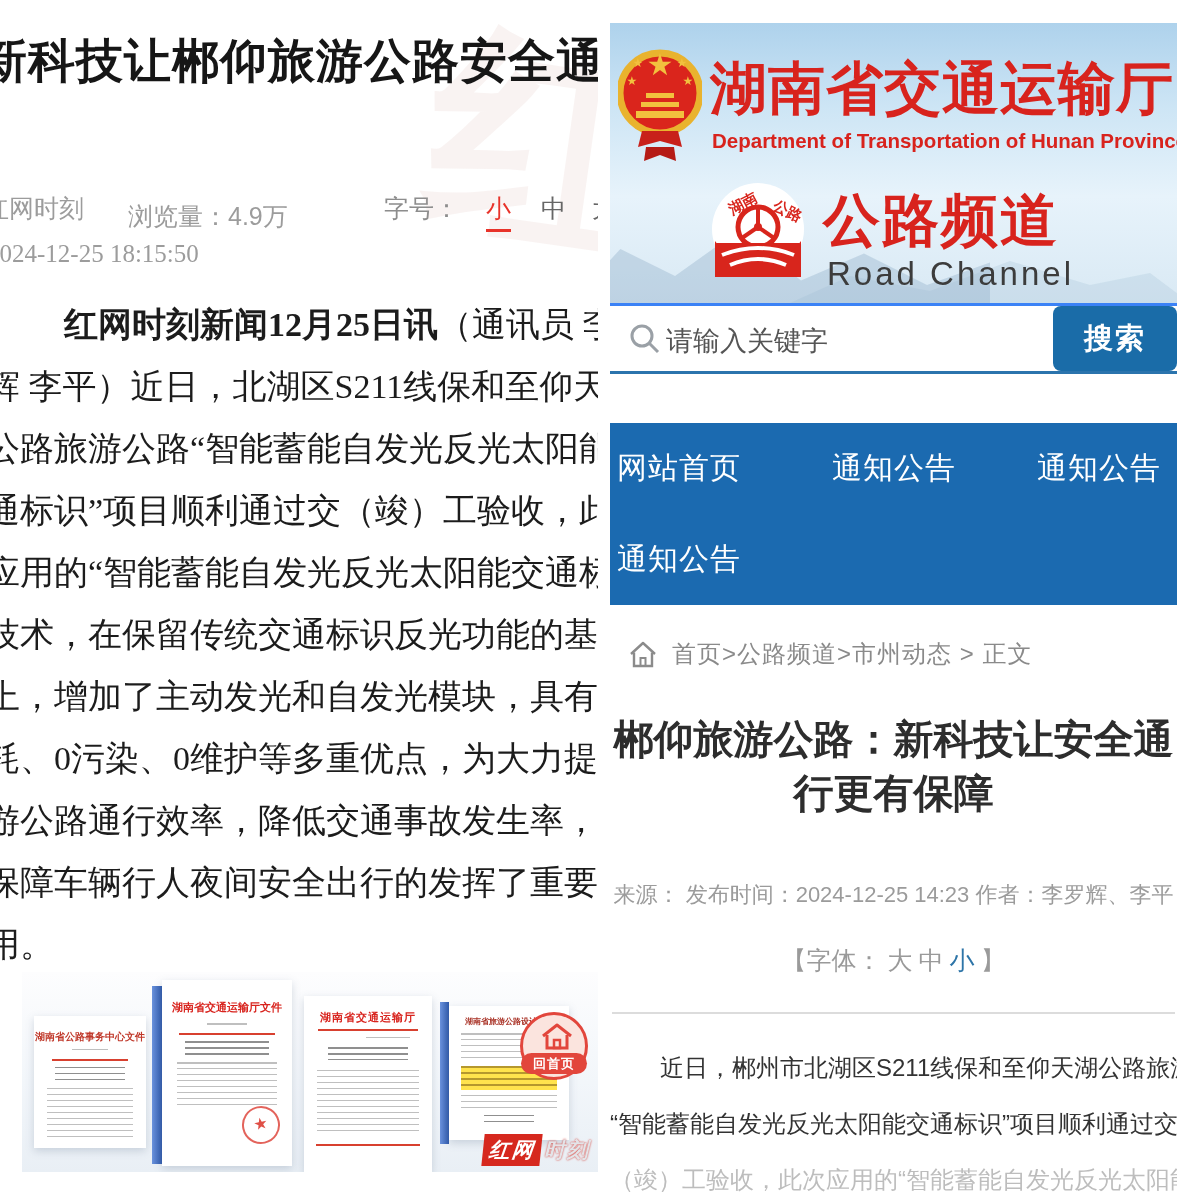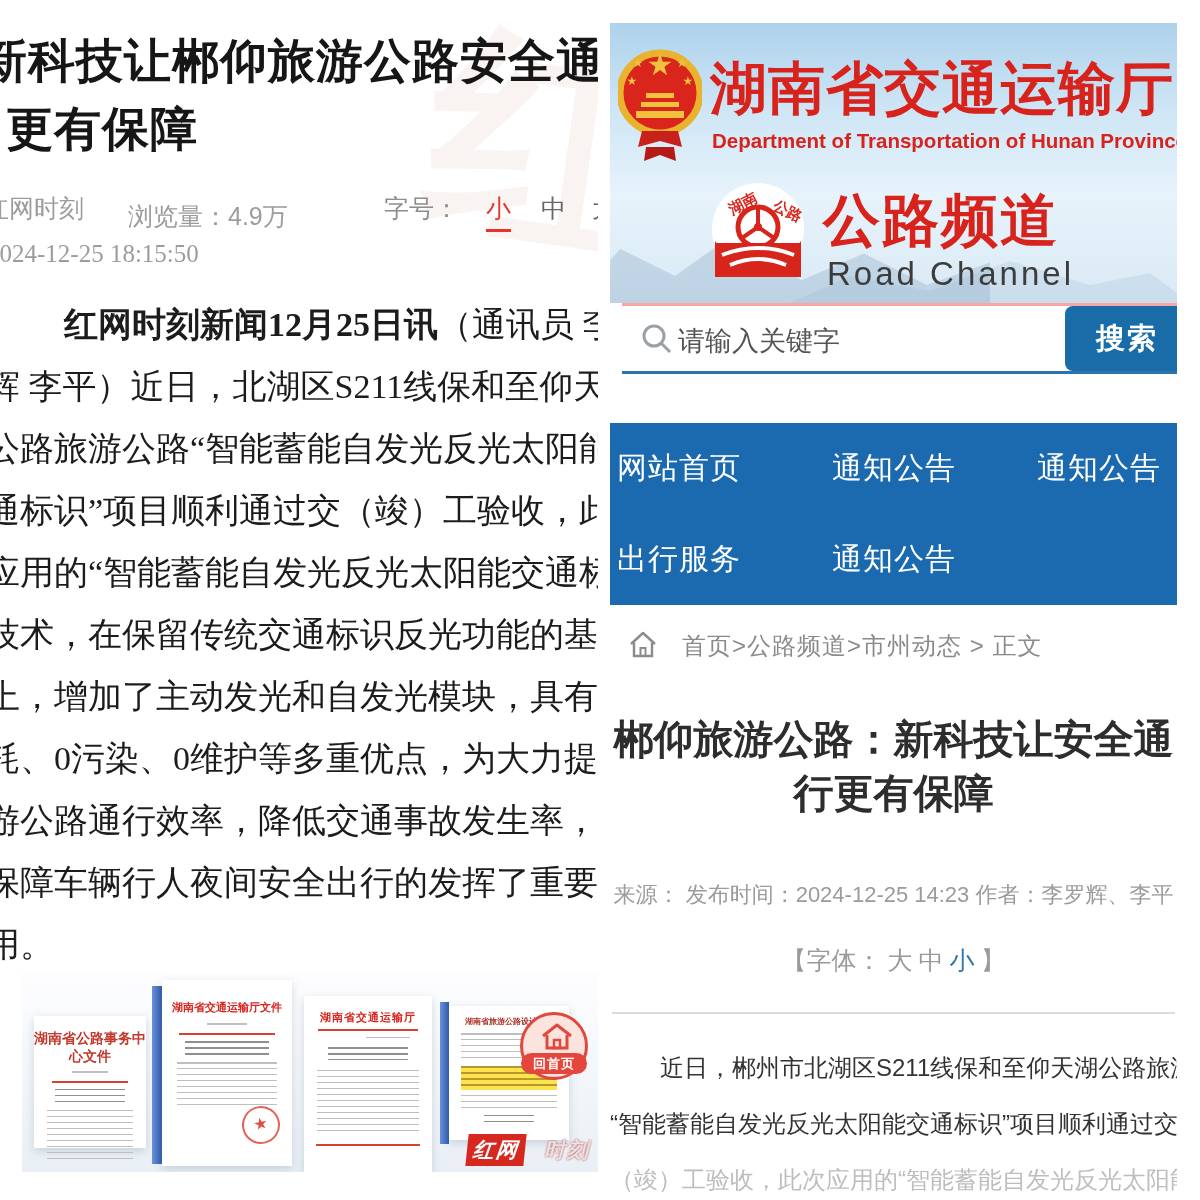--- a/index.html
+++ b/index.html
@@ -41,48 +41,48 @@
       color:rgba(220,60,50,.9);font-size:16px;text-align:center;line-height:32px;transform:rotate(-12deg);}
   .home-btn{position:absolute;left:498px;top:40px;width:68px;height:68px;border-radius:50%;
       background:#fbe4de;border:3px solid #e2463c;box-sizing:border-box;}
   .home-btn svg{position:absolute;left:17px;top:7px;}
   .home-band{position:absolute;left:-2px;right:-2px;bottom:3px;height:21px;background:#e2463c;border-radius:11px;
       color:#fff;font-size:13px;font-weight:700;text-align:center;line-height:21px;letter-spacing:1px;}
   .rednet{position:absolute;right:8px;bottom:6px;display:flex;align-items:center;}
   .rednet .rbox{background:#d6281e;color:#fff;font-weight:700;font-style:italic;font-size:21px;
       padding:2px 6px;transform:skewX(-6deg);letter-spacing:2px;}
   .rednet .rtail{color:#e3e4e8;font-weight:700;font-style:italic;font-size:21px;letter-spacing:2px;
-      text-shadow:0 0 2px #d6281e;margin-left:19px;}
+      text-shadow:0 0 2px #d6281e;margin-left:3px;}
   
   .pane-right{position:absolute;left:610px;top:0;width:567px;height:1200px;overflow:hidden;background:#fff;}
   .banner{position:absolute;left:0;top:23px;width:567px;height:280px;overflow:hidden;
       background:linear-gradient(180deg,#aed2ec 0%,#cde5f5 30%,#e7f3fb 62%,#d9e9f4 100%);}
   .mtn1{position:absolute;left:-40px;bottom:0;width:420px;height:90px;background:rgba(125,160,190,.30);
       clip-path:polygon(0 100%,12% 40%,25% 70%,40% 20%,55% 75%,70% 45%,85% 80%,100% 55%,100% 100%);}
   .mtn2{position:absolute;left:180px;bottom:0;width:400px;height:60px;background:rgba(150,180,205,.22);
       clip-path:polygon(0 100%,15% 55%,35% 80%,55% 30%,75% 70%,90% 50%,100% 100%);}
   .dept-cn{position:absolute;left:100px;top:28px;font-size:57px;font-weight:700;color:#d8231d;
       white-space:nowrap;letter-spacing:1px;}
   .dept-en{position:absolute;left:102px;top:106px;font-size:20.5px;font-weight:700;color:#d8231d;white-space:nowrap;}
   .chan-cn{position:absolute;left:213px;top:160px;font-size:57px;font-weight:700;color:#d8231d;
       white-space:nowrap;letter-spacing:2px;}
   .chan-en{position:absolute;left:217px;top:232px;font-size:33px;color:#3c3c3c;letter-spacing:3px;white-space:nowrap;}
   .emblem{position:absolute;left:8px;top:8px;}
   .roadlogo{position:absolute;left:100px;top:158px;}
-  .search-row{position:absolute;left:12px;top:303px;width:567px;height:65px;background:#fff;
-      border-top:3px solid #fca5a5;border-bottom:3px solid #2b74ad;box-sizing:content-box;}
+  .search-row{position:absolute;left:0;top:303px;width:567px;height:65px;background:#fff;
+      border-top:3px solid #3b82f6;border-bottom:3px solid #2b74ad;box-sizing:content-box;}
   .search-ph{position:absolute;left:56px;top:17px;font-size:27px;color:#555;}
   .search-ico{position:absolute;left:18px;top:16px;}
   .search-btn{position:absolute;right:0;top:0;width:124px;height:65px;background:#1a6ca8;border-radius:8px;
       color:#fff;font-size:29px;font-weight:700;text-align:center;line-height:65px;letter-spacing:2px;}
   .nav{position:absolute;left:0;top:423px;width:674px;height:182px;background:#1b6ab0;
       display:grid;grid-template-columns:215px 205px 1fr;grid-template-rows:1fr 1fr;
       align-items:center;padding-left:7px;box-sizing:border-box;}
   .nav .item{color:#fff;font-size:30px;letter-spacing:1px;}
-  .breadcrumb{position:absolute;left:0;top:630px;height:40px;display:flex;align-items:flex-start;gap:10px;}
+  .breadcrumb{position:absolute;left:0;top:630px;height:40px;display:flex;align-items:flex-end;}
   .breadcrumb svg{margin-left:18px;}
   .bc-text{margin-left:14px;font-size:24px;color:#8a8a8a;letter-spacing:1px;}
   .a-title{position:absolute;left:0;top:712px;width:567px;text-align:center;
       font-size:40px;font-weight:700;color:#2d2d2d;line-height:54px;}
   .a-meta{position:absolute;left:0;top:880px;width:567px;text-align:center;font-size:22px;color:#9b9b9b;
       white-space:nowrap;}
   .a-fontsize{position:absolute;left:0;top:944px;width:567px;text-align:center;font-size:25px;color:#9a9a9a;}
   .a-fontsize .blue{color:#2e75a8;}
   .a-fontsize span{margin:0 3px;}
   .a-divider{position:absolute;left:2px;top:1012px;width:563px;height:2px;background:#dcdcdc;}
@@ -93,21 +93,20 @@
 </style>
 </head>
 <body>
 
 <div id="root">
 
   <div class="pane-left">
     <div class="l-watermark">红</div>
 
     <div class="l-title l-title1">新科技让郴仰旅游公路安全通行</div>
-    <div class="l-title l-title2">更有保障</div>
 
     <div class="l-metarow">
       <span class="l-source">红网时刻</span>
       <span class="l-views">浏览量：4.9万</span>
       <span class="l-fslabel">字号：</span>
       <span class="l-small">小</span>
       <span class="l-medium">中</span>
       <span class="l-large">大</span>
     </div>
 
@@ -124,21 +123,21 @@
       <div class="bl">技术，在保留传统交通标识反光功能的基础</div>
       <div class="bl">上，增加了主动发光和自发光模块，具有0能</div>
       <div class="bl">耗、0污染、0维护等多重优点，为大力提升旅</div>
       <div class="bl">游公路通行效率，降低交通事故发生率，有效</div>
       <div class="bl">保障车辆行人夜间安全出行的发挥了重要作</div>
       <div class="bl">用。</div>
     </div>
 
     <div class="l-figure">
       <div class="doc" style="left:12px;top:44px;width:112px;height:132px;padding-top:14px;box-sizing:border-box;">
-        <div class="dt" style="font-size:14px;color:#c0392b;">湖南省公路事务中心文件</div>
+        <div class="dt" style="font-size:10px;color:#c0392b;">湖南省公路事务中心文件</div>
         <div class="stripes" style="width:36px;height:5px;"></div>
         <div class="redrule" style="width:76px;"></div>
         <div class="stripes dark" style="width:70px;height:16px;"></div>
         <div class="stripes" style="width:86px;height:54px;"></div>
       </div>
 
       <div class="spine" style="left:130px;top:14px;width:10px;height:178px;"></div>
       <div class="doc" style="left:140px;top:8px;width:130px;height:186px;padding-top:20px;box-sizing:border-box;">
         <div class="dt" style="font-size:11px;color:#d8231d;">湖南省交通运输厅文件</div>
         <div class="stripes" style="width:40px;height:5px;margin-top:8px;"></div>
@@ -230,21 +229,20 @@
         <line x1="21" y1="21" x2="30" y2="30" stroke="#9aa0a6" stroke-width="3"></line>
       </svg>
       <div class="search-ph">请输入关键字</div>
       <div class="search-btn">搜索</div>
     </div>
 
     <div class="nav">
       <div class="item">网站首页</div>
       <div class="item">通知公告</div>
       <div class="item">通知公告</div>
-      <div class="item">出行服务</div>
       <div class="item">通知公告</div>
     </div>
 
     <div class="breadcrumb">
       <svg width="30" height="30" viewBox="0 0 30 30">
         <path d="M3 14 L15 3 L27 14" fill="none" stroke="#8b8b8b" stroke-width="2.4" stroke-linejoin="round"></path>
         <path d="M6 12.5 L6 26 L24 26 L24 12.5" fill="none" stroke="#8b8b8b" stroke-width="2.4"></path>
         <rect x="12.5" y="18" width="5" height="8" fill="none" stroke="#8b8b8b" stroke-width="2"></rect>
       </svg>
       <span class="bc-text">首页&gt;公路频道&gt;市州动态 &gt; 正文</span>

